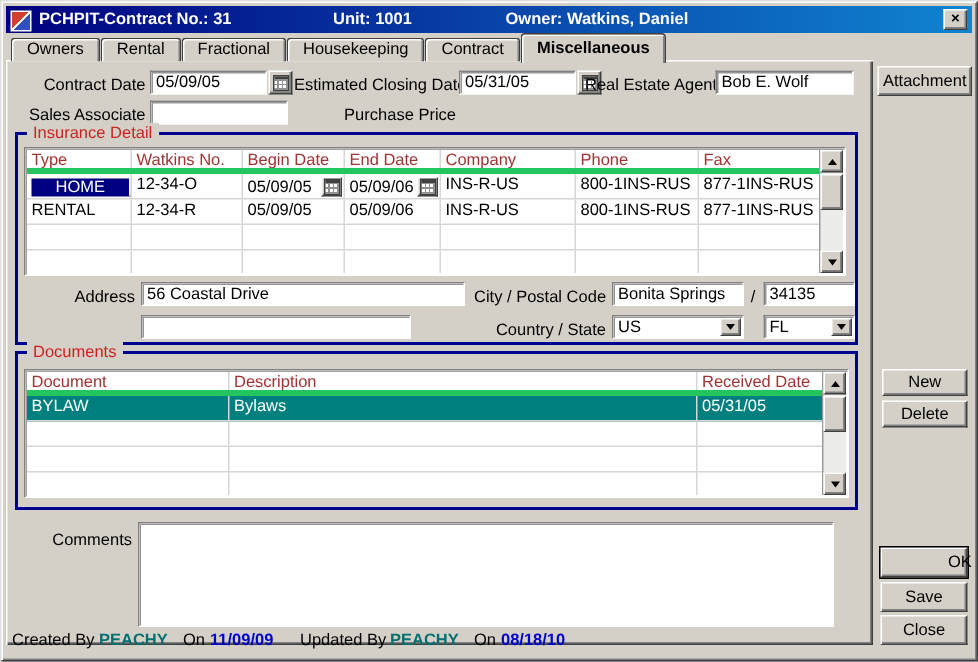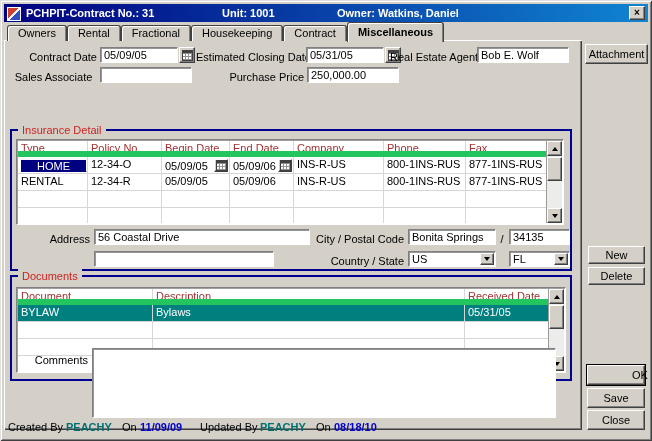--- a/index.html
+++ b/index.html
@@ -35,28 +35,28 @@
     box-shadow:inset -1px -1px 0 #808080;box-sizing:border-box;}
   .calbtn{position:absolute;width:16px;height:16px;display:flex;align-items:center;justify-content:center;padding:0;}
   .cal-glyph{width:9px;height:9px;background:
     linear-gradient(#404040 0 2px,transparent 2px),
     repeating-linear-gradient(90deg,transparent 0 2px,#909090 2px 3px),
     repeating-linear-gradient(transparent 0 2px,#909090 2px 3px),#fff;
     border:1px solid #404040;}
   .tri-d{width:0;height:0;border-left:3px solid transparent;border-right:3px solid transparent;border-top:4px solid #000;}
   .tri-u{width:0;height:0;border-left:3px solid transparent;border-right:3px solid transparent;border-bottom:4px solid #000;}
   
-  .group{position:absolute;border:2px solid #000090;box-sizing:border-box;margin-top:41px;}
+  .group{position:absolute;border:2px solid #000090;box-sizing:border-box;}
   .group-title{position:absolute;top:-8px;left:6px;background:#d4d0c8;color:#cc2222;padding:0 4px;line-height:14px;}
   
   .grid{position:absolute;background:#fff;border:1px solid;border-color:#808080 #fff #fff #808080;
     box-shadow:inset 1px 1px 0 rgba(64,64,64,.5);box-sizing:border-box;overflow:hidden;}
   .g-body{position:absolute;left:1px;top:1px;right:17px;bottom:1px;overflow:hidden;}
   .g-row{display:flex;height:17px;border-bottom:1px solid #d6d6d6;box-sizing:border-box;}
-  .g-row.head{height:16px;border-bottom:6px solid #22c55e;}
+  .g-row.head{height:16px;border-bottom:4px solid #22c55e;}
   .g-cell{box-sizing:border-box;border-right:1px solid #d6d6d6;padding:1px 3px 0;
     white-space:nowrap;overflow:hidden;flex:none;}
   .head .g-cell{color:#a03333;}
   .g-row.sel-teal{background:#007f7f;color:#fff;}
   .cell-flex{display:flex;align-items:center;justify-content:space-between;padding-right:1px;}
   .hl{background:#000080;color:#fff;padding:0 16px;}
   .mini{position:static;width:14px;height:13px;display:flex;align-items:center;justify-content:center;flex:none;}
   
   .c0{width:70px}.c1{width:74px}.c2{width:68px}.c3{width:64px}.c4{width:90px}.c5{width:82px}.c6{width:82px}
   .d0{width:135px}.d1{width:312px}.d2{width:85px}
@@ -111,34 +111,33 @@
 
     <div class="lbl" style="left:192px;top:9px;width:108px;">Estimated Closing Date</div>
     <input class="fld" style="left: 302px; top: 7px; width: 78px;" value="05/31/05">
     <button class="calbtn raised" style="left:381px;top:7px;">
         <span class="cal-glyph"></span>
       </button>
 
     <div class="lbl" style="left:386px;top:9px;width:84px;">Real Estate Agent</div>
     <input class="fld" style="left: 473px; top: 7px; width: 92px;" value="Bob E. Wolf">
 
-    <div class="lbl" style="left:6px;top:29px;width:87px;text-align:center;">Sales Associate</div>
+    <div class="lbl" style="left:6px;top:29px;width:87px;">Sales Associate</div>
     <input class="fld" style="left: 96px; top: 27px; width: 92px;" value="">
 
     <div class="lbl" style="left:210px;top:29px;width:90px;">Purchase Price</div>
-    <input class="fld" style="left: 303px; top: 27px; width: 92px;" value="250,000.00">
 
     <div class="group" style="left:6px;top:48px;width:562px;height:142px;">
       <div class="group-title">Insurance Detail</div>
 
       <div class="grid" style="left:4px;top:8px;width:548px;height:86px;">
         <div class="g-body">
           <div class="g-row head">
             <div class="g-cell c0">Type</div>
-            <div class="g-cell c1">Policy No.</div>
+            <div class="g-cell c1">Watkins No.</div>
             <div class="g-cell c2">Begin Date</div>
             <div class="g-cell c3">End Date</div>
             <div class="g-cell c4">Company</div>
             <div class="g-cell c5">Phone</div>
             <div class="g-cell c6">Fax</div>
           </div>
           <div class="g-row">
             <div class="g-cell c0 cell-flex">
               <span class="hl">HOME</span>
               <button class="mini raised">

